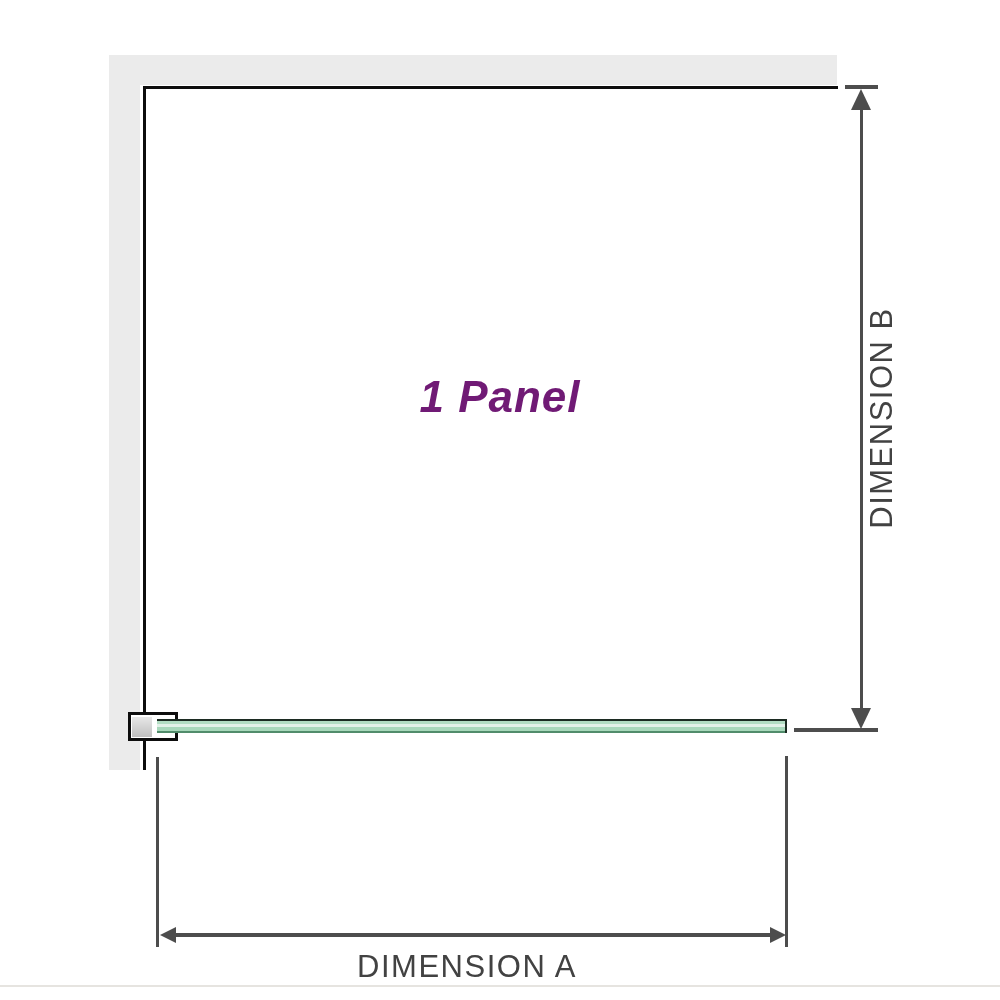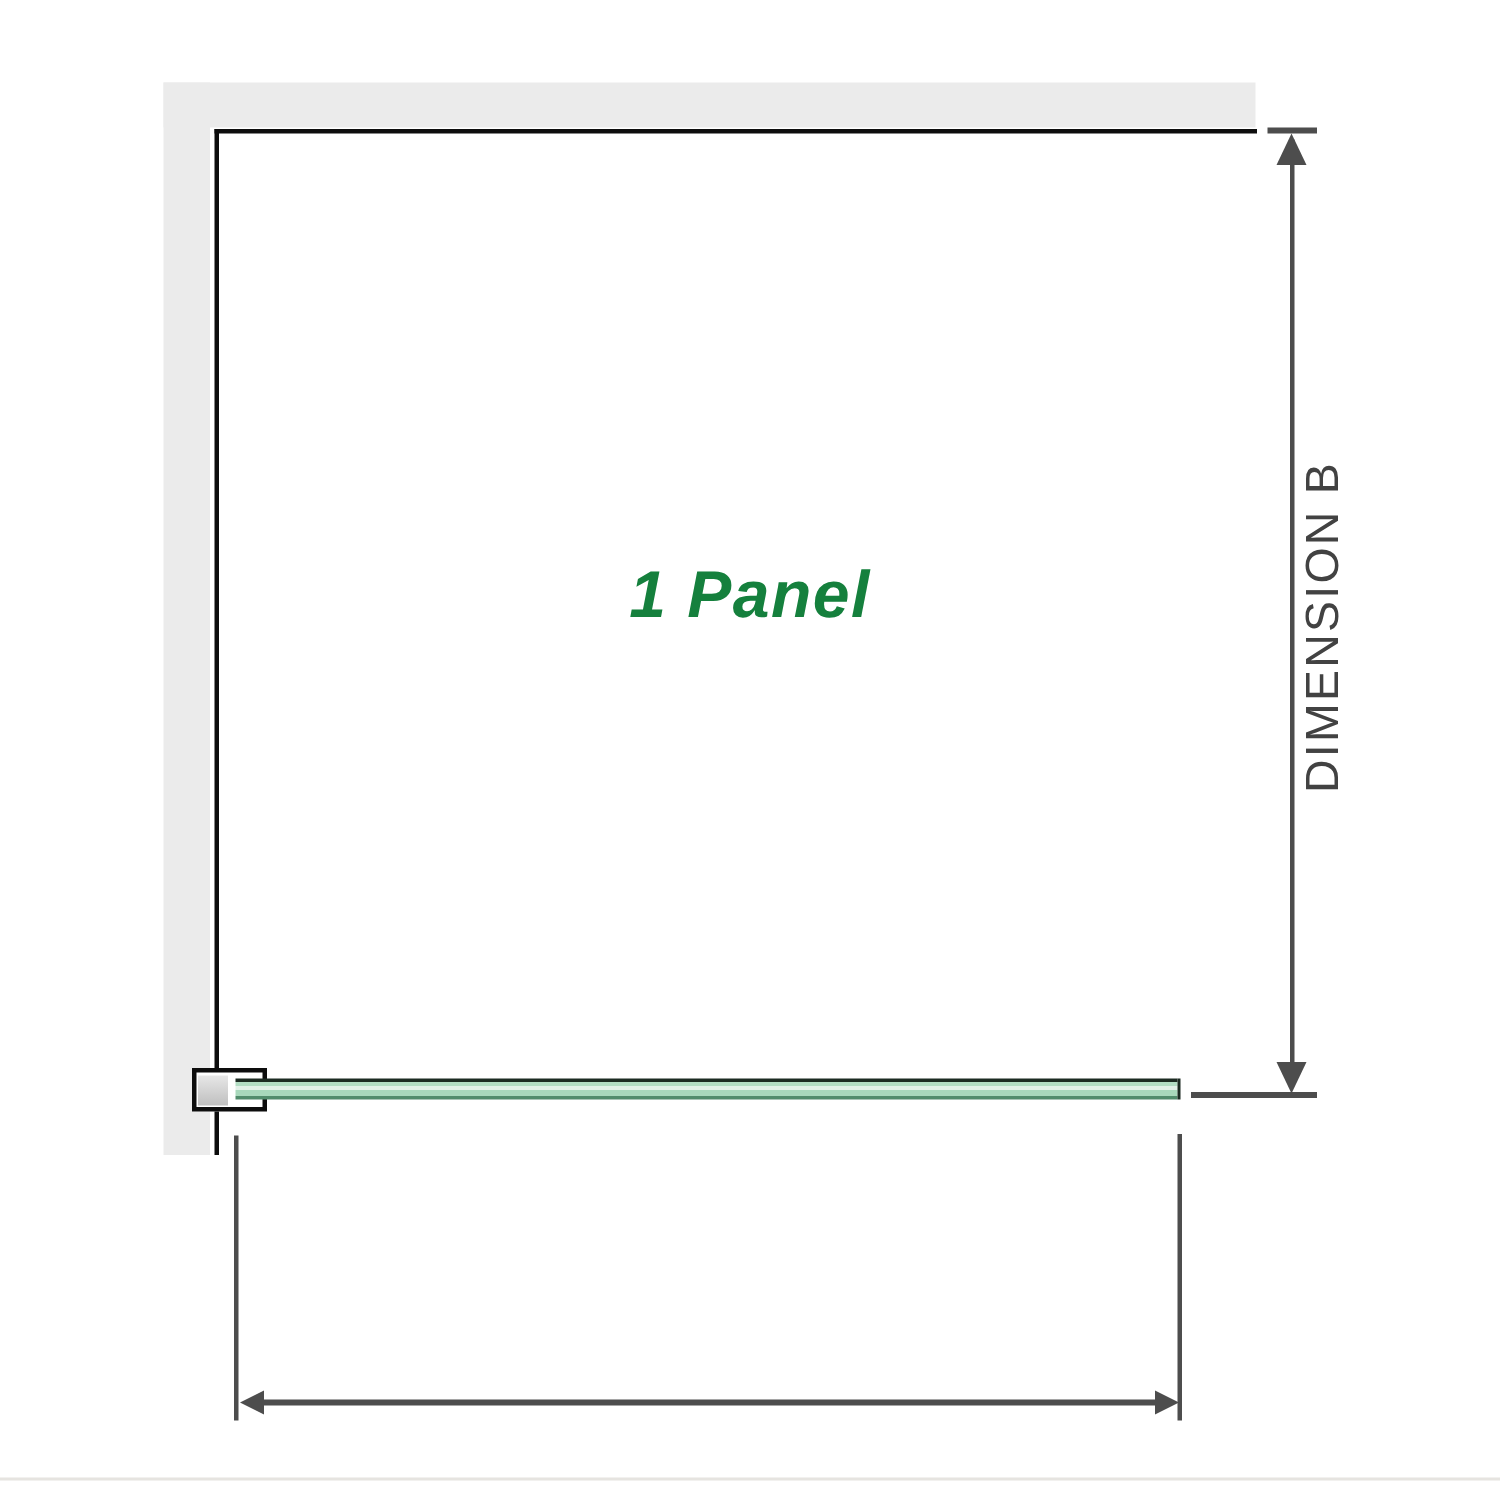--- a/index.html
+++ b/index.html
@@ -22,21 +22,21 @@
   .wall-edge-left { left: 143px; top: 86px; width: 3px; height: 684px; }
 
   
   .panel-label {
     left: 330px; top: 372px; width: 340px;
     text-align: center;
     font-size: 44px;
     font-style: italic;
     font-weight: bold;
     letter-spacing: 1px;
-    color: #15803d;
+    color: #701a75;
   }
 
   
   .bracket {
     left: 128px; top: 712px; width: 50px; height: 29px;
     box-sizing: border-box;
     border: 3px solid #0d0d0d;
     background: #ffffff;
   }
   .bracket-insert {
@@ -131,16 +131,17 @@
   <div class="abs dim dimb-line"></div>
   <div class="abs arrow arrow-up"></div>
   <div class="abs arrow arrow-down"></div>
   <div class="abs dimb-label">DIMENSION B</div>
 
   <div class="abs dim dima-ext-left"></div>
   <div class="abs dim dima-ext-right"></div>
   <div class="abs dim dima-line"></div>
   <div class="abs arrow arrow-left"></div>
   <div class="abs arrow arrow-right"></div>
+  <div class="abs dima-label">DIMENSION A</div>
 
   <div class="abs bottom-divider"></div>
 
 </div>
 
 </body></html>

